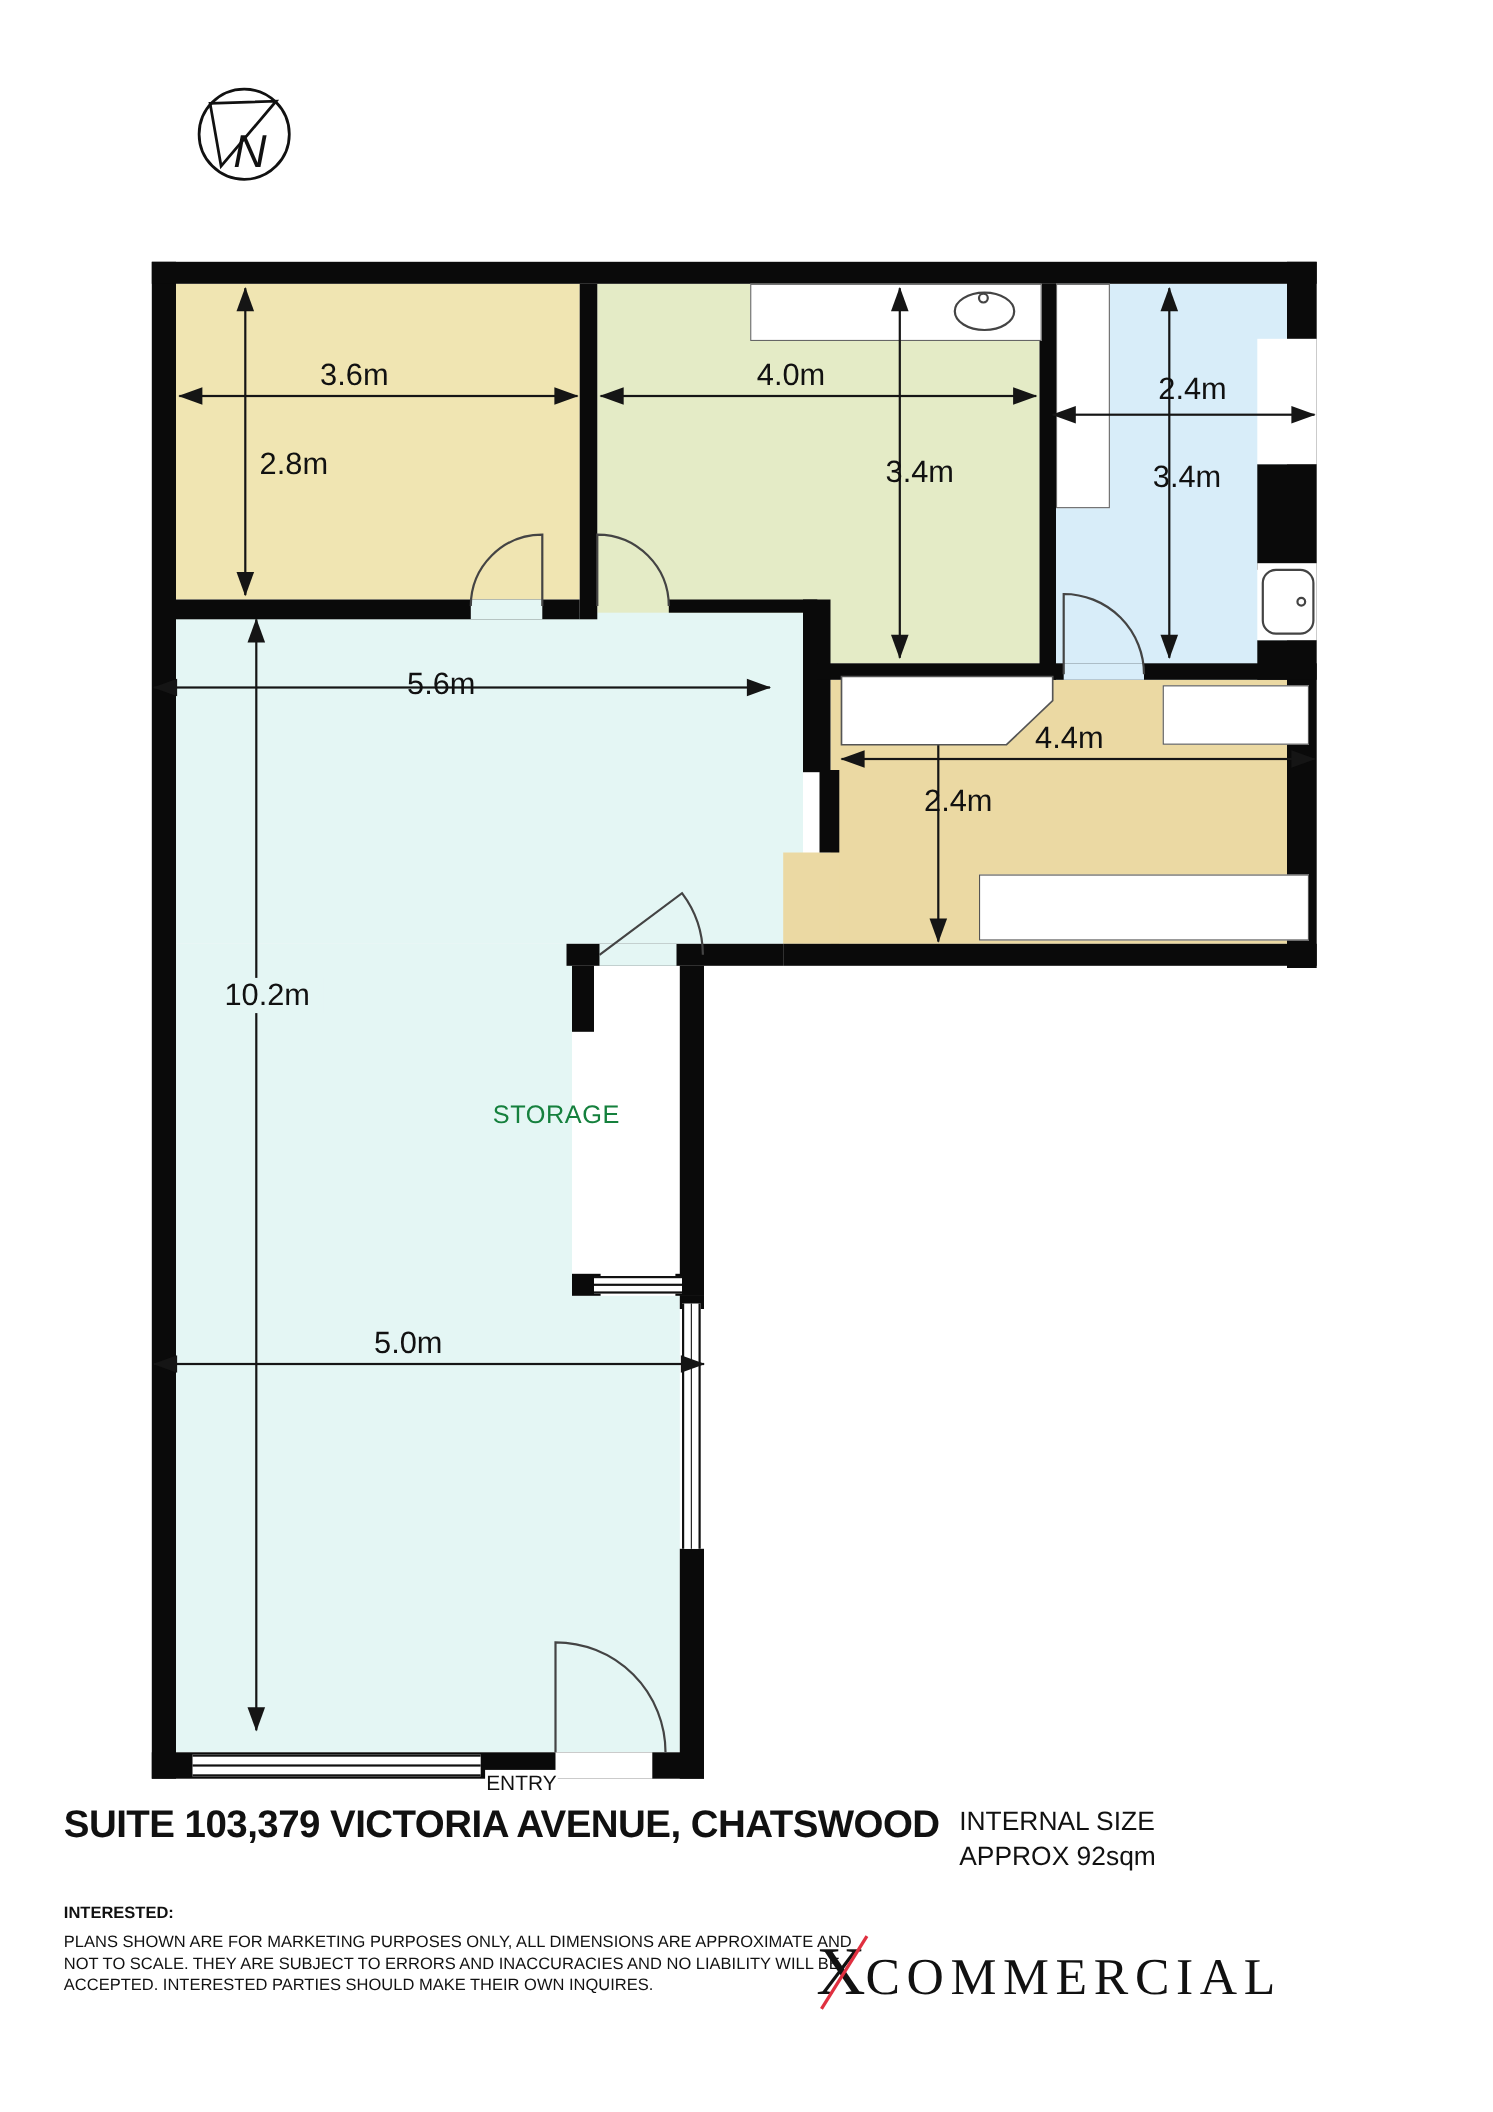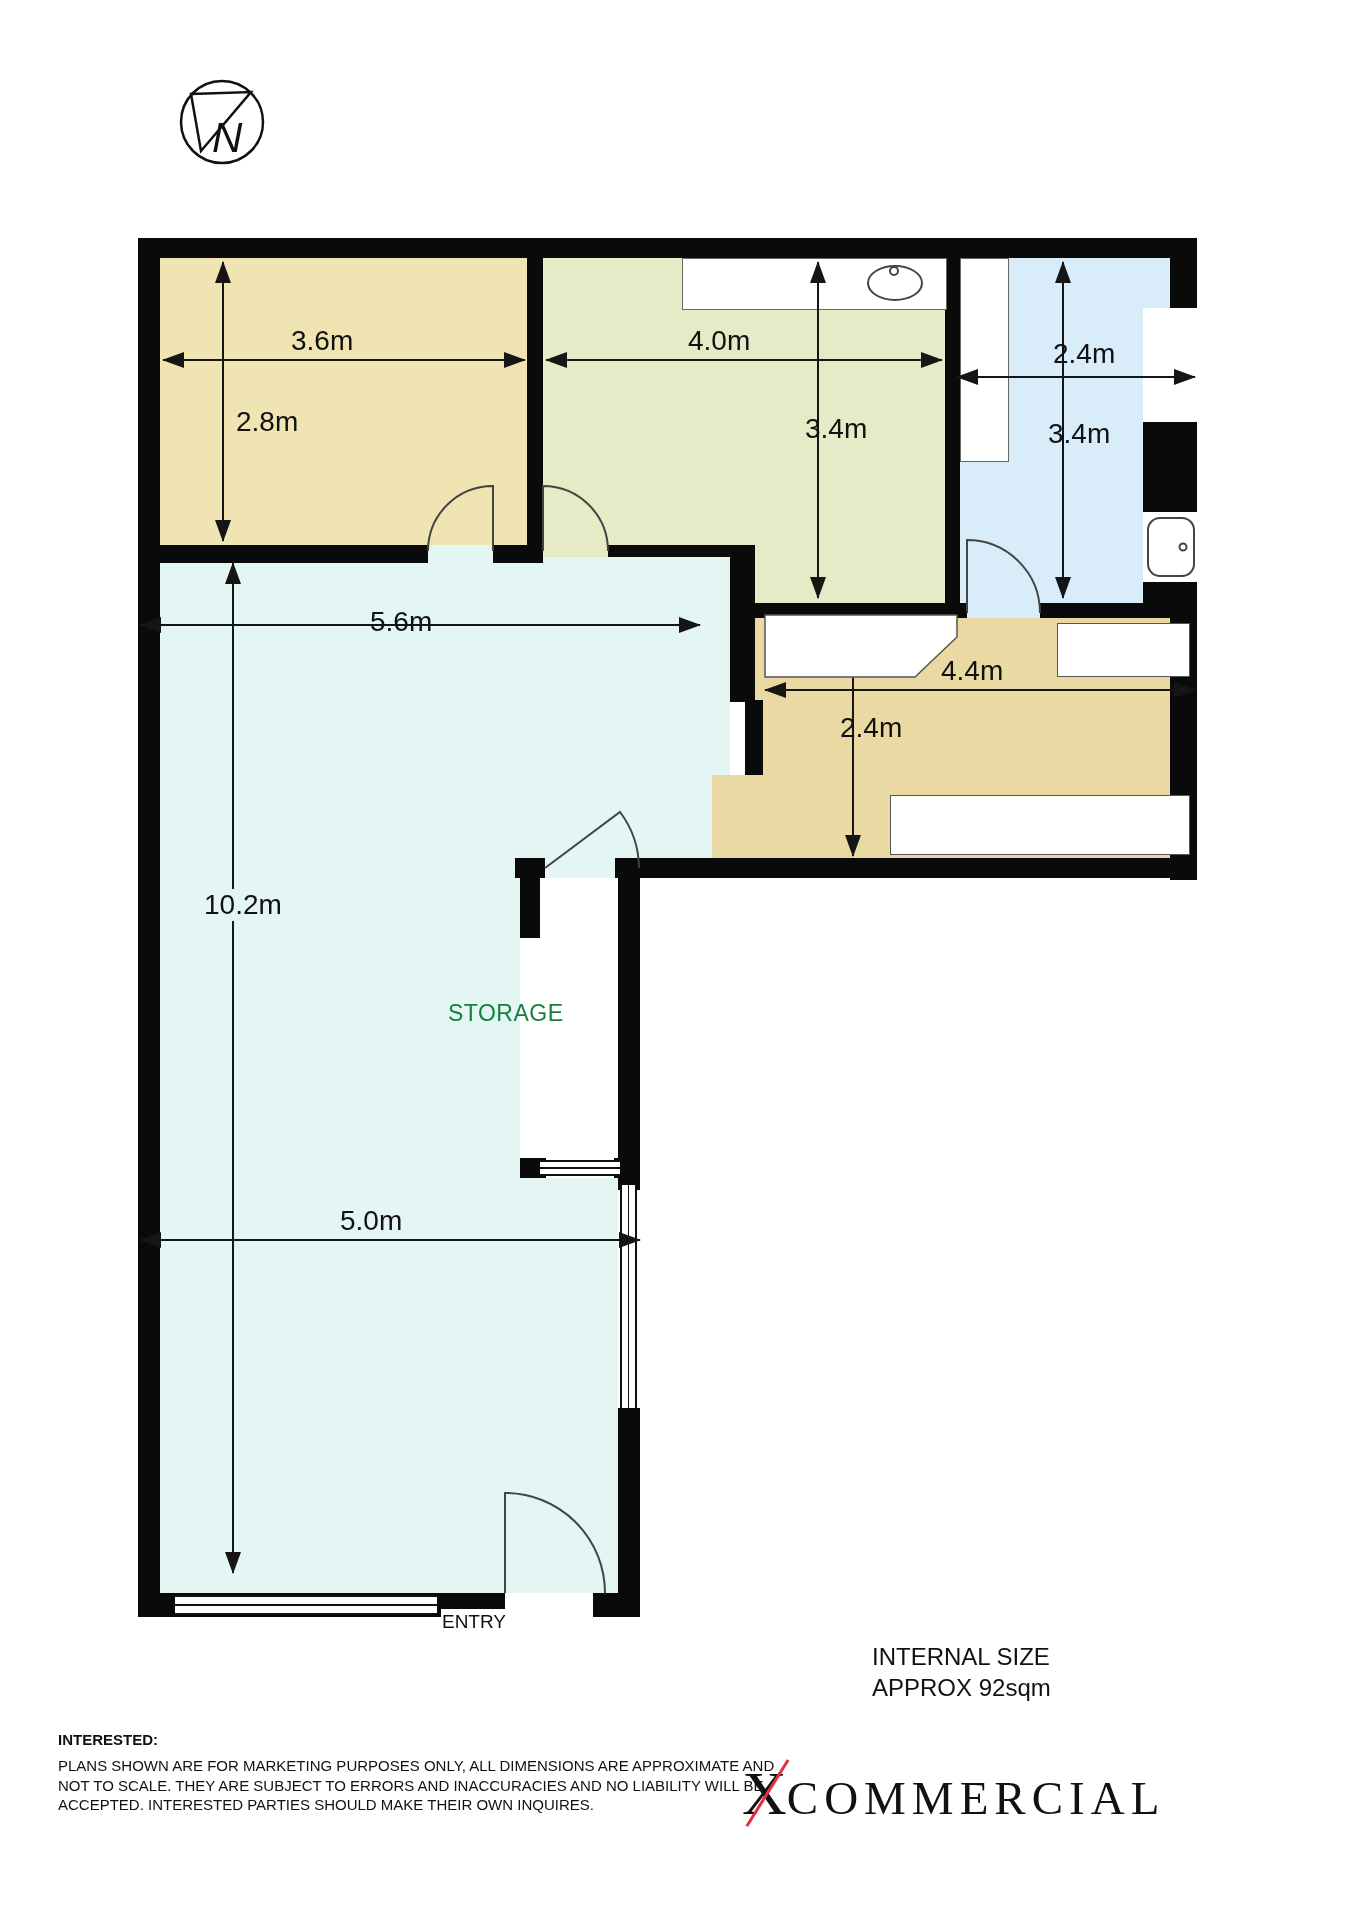--- a/index.html
+++ b/index.html
@@ -135,20 +135,21 @@
     </g>
     <g stroke="#444" stroke-width="2" fill="#fff">
       <ellipse cx="895" cy="283" rx="27" ry="17"></ellipse>
       <circle cx="894" cy="271" r="4"></circle>
       <rect x="1148" y="518" width="46" height="58" rx="12"></rect>
       <circle cx="1183" cy="547" r="3.5"></circle>
       <polygon points="765,615 957,615 957,637 915,677 765,677" stroke="#555" stroke-width="1.5"></polygon>
     </g>
   </svg>
 
+  <div class="title">SUITE 103,379 VICTORIA AVENUE, CHATSWOOD</div>
   <div class="internal">
     <div>INTERNAL SIZE</div>
     <div>APPROX 92sqm</div>
   </div>
   <div class="disc-head">INTERESTED:</div>
   <div class="disc">
     <div>PLANS SHOWN ARE FOR MARKETING PURPOSES ONLY, ALL DIMENSIONS ARE APPROXIMATE AND</div>
     <div>NOT TO SCALE. THEY ARE SUBJECT TO ERRORS AND INACCURACIES AND NO LIABILITY WILL BE</div>
     <div>ACCEPTED. INTERESTED PARTIES SHOULD MAKE THEIR OWN INQUIRES.</div>
   </div>

